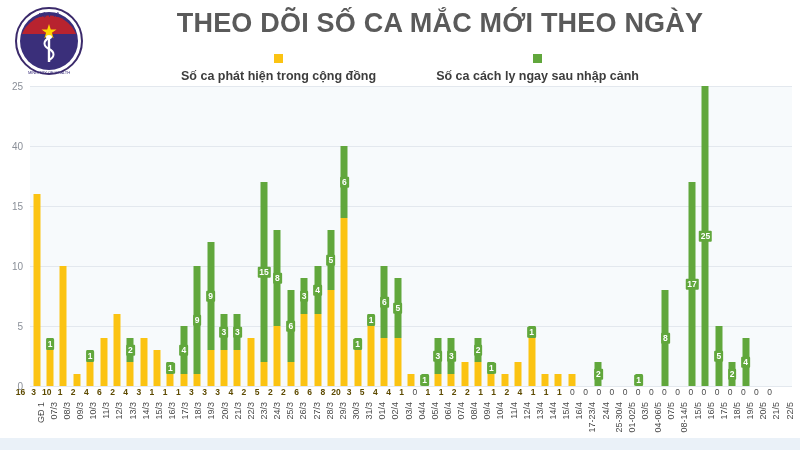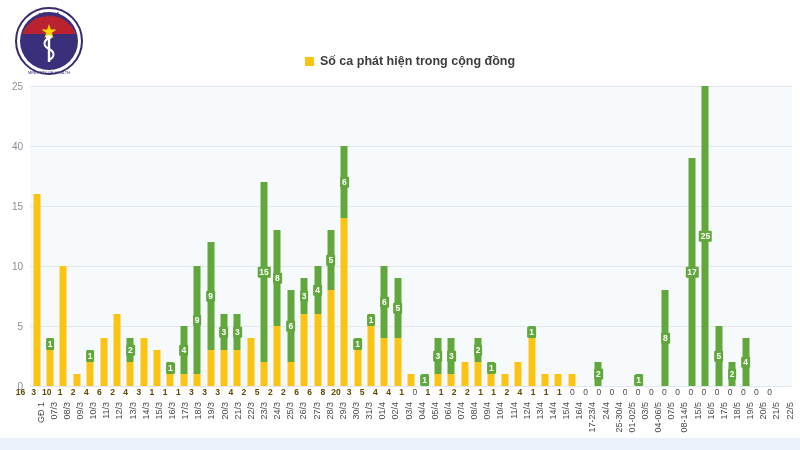--- a/index.html
+++ b/index.html
@@ -52,20 +52,21 @@
     gap: 60px;
     font-size: 12.5px;
     font-weight: bold;
     color: #3d3d3d;
   }
   .legend-item {
     display: flex;
     align-items: center;
     gap: 6px;
     white-space: nowrap;
+    flex-direction: column;
   }
   .legend-swatch {
     width: 9px;
     height: 9px;
     display: inline-block;
   }
 
   
   #plot {
     position: absolute;
@@ -216,25 +217,30 @@
       <path d="M 10,30 A 29,29 0 0 1 64,30 Z" fill="#b8232f"></path>
       <polygon points="37,20 38.8,25.4 44.5,25.4 39.9,28.8 41.6,34.2 37,30.9 32.4,34.2 34.1,28.8 29.5,25.4 35.2,25.4" fill="#ffd400"></polygon>
       <path d="M37 32 L37 58" stroke="#ffffff" stroke-width="2.4" fill="none"></path>
       <path d="M37 34 c-6 3 -6 8 0 11 c6 3 6 8 0 11" stroke="#ffffff" stroke-width="2" fill="none"></path>
       <ellipse cx="37" cy="33" rx="3" ry="2" fill="#ffffff"></ellipse>
       <text x="37" y="13" font-size="5.2" font-weight="bold" fill="#3a2f7a" text-anchor="middle" font-family="'Liberation Sans', sans-serif">BỘ Y TẾ</text>
       <text x="37" y="70" font-size="4" fill="#3a2f7a" text-anchor="middle" font-family="'Liberation Sans', sans-serif">MINISTRY OF HEALTH</text>
     </svg>
   </div>
 
+  <div id="title">THEO DÕI SỐ CA MẮC MỚI THEO NGÀY</div>
 
   <div id="legend">
     <div class="legend-item">
       <span class="legend-swatch" style="background:#fbc312"></span>
       <span>Số ca phát hiện trong cộng đồng</span>
+    </div>
+    <div class="legend-item">
+      <span class="legend-swatch" style="background:#61a73c"></span>
+      <span>Số ca cách ly ngay sau nhập cảnh</span>
     </div>
   </div>
 
   <div id="yaxis">
       <div class="ytick" style="top: 300px;">0</div>
       <div class="ytick" style="top: 240px;">5</div>
       <div class="ytick" style="top: 180px;">10</div>
       <div class="ytick" style="top: 120px;">15</div>
       <div class="ytick" style="top: 60px;">40</div>
       <div class="ytick" style="top: 0px;">25</div>
@@ -563,21 +569,21 @@
             <div class="seg-g" style="height: 96px;">
               <span class="seg-label">8</span>
             </div>
           </div>
         </div>
         <div class="col">
           <div class="stack"></div>
         </div>
         <div class="col">
           <div class="stack">
-            <div class="seg-g" style="height: 228px;">
+            <div class="seg-g" style="height: 204px;">
               <span class="seg-label">17</span>
             </div>
           </div>
         </div>
         <div class="col">
           <div class="stack">
             <div class="seg-g" style="height: 300px;">
               <span class="seg-label">25</span>
             </div>
           </div>

